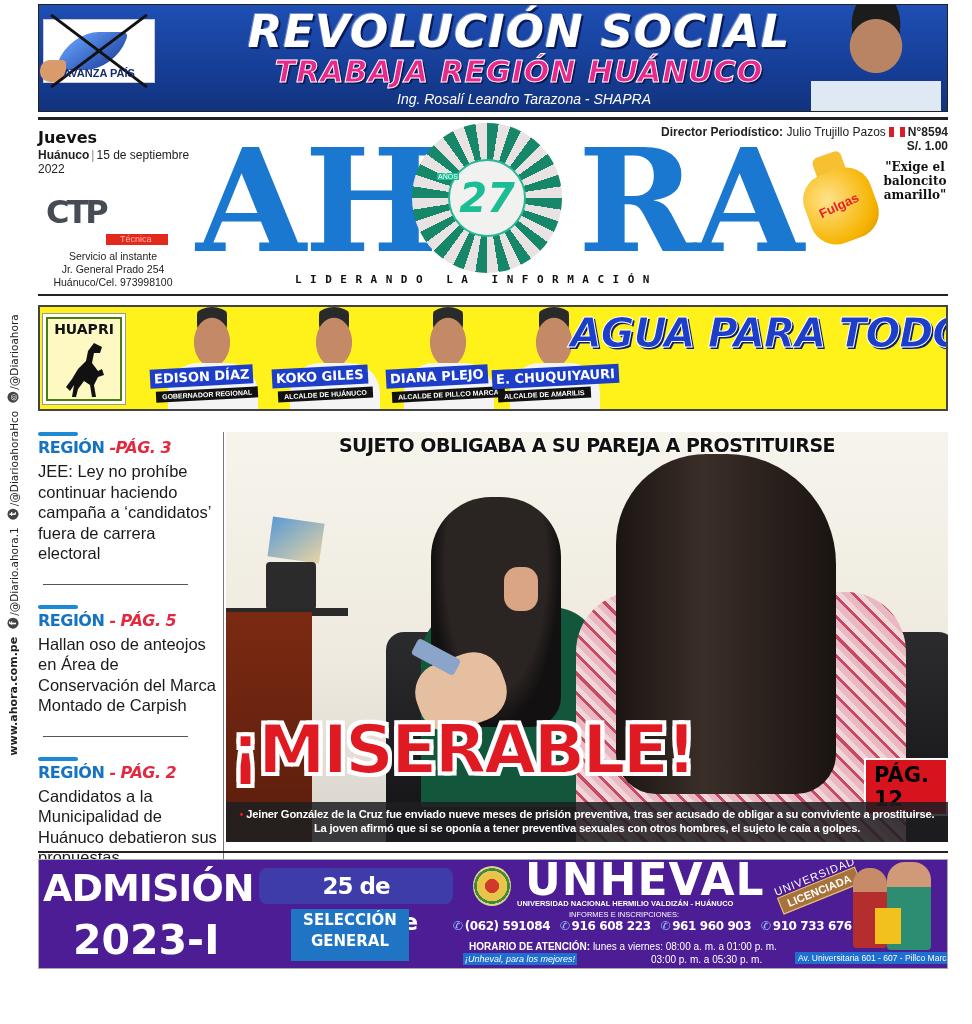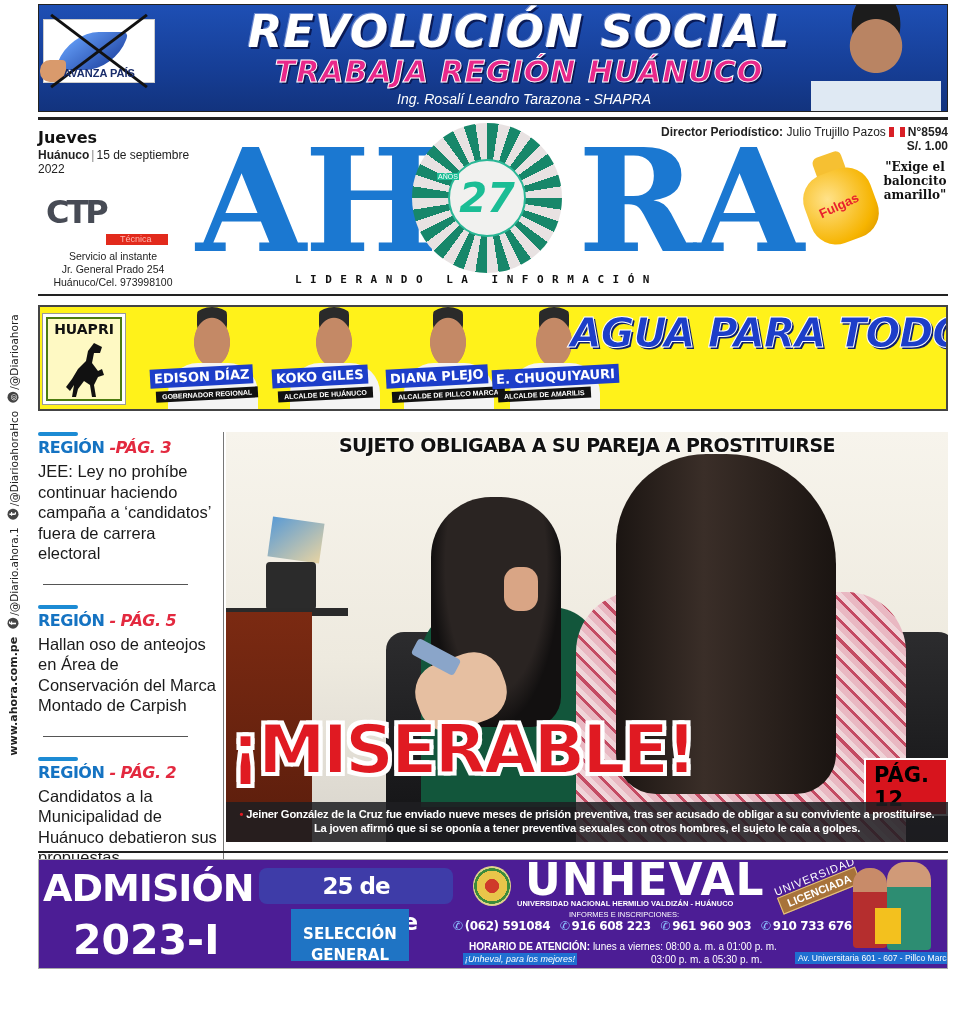--- a/index.html
+++ b/index.html
@@ -162,21 +162,21 @@
   .story .lede .dot { color: #e01a22; }
 
   
   .hr-bottom { position: absolute; left: 38px; top: 851px; width: 910px; height: 2px; background: #222; }
   .unheval { position: absolute; left: 38px; top: 859px; width: 910px; height: 110px; background: #4c1d95; border: 1px solid #aaa; overflow: hidden; color: #fff; }
   .adm { position: absolute; left: 4px; top: 6px; font-family: "DejaVu Sans", sans-serif; font-weight: bold; font-size: 38px; letter-spacing: -1px; }
   .adm-year { position: absolute; left: 34px; top: 56px; font-family: "DejaVu Sans", sans-serif; font-weight: bold; font-size: 41px; }
   .date-pill { position: absolute; left: 220px; top: 8px; width: 194px; height: 36px; background: #3e3ca8; border-radius: 8px;
     font-family: "DejaVu Sans", sans-serif; font-weight: bold; font-size: 23px; text-align: center; line-height: 36px; letter-spacing: -1px; }
   .sel-box { position: absolute; left: 252px; top: 49px; width: 118px; height: 52px; background: #1f74c4;
-    font-family: "DejaVu Sans", sans-serif; font-weight: bold; font-size: 15px; text-align: center; line-height: 21px; padding-top: 15px; }
+    font-family: "DejaVu Sans", sans-serif; font-weight: bold; font-size: 15px; text-align: center; line-height: 21px; padding-top: 1px; }
   .seal { position: absolute; left: 434px; top: 6px; width: 38px; height: 40px; border-radius: 50%;
     background: radial-gradient(circle, #cf3a2a 0 25%, #e8c54a 26% 55%, #3b8b3b 56% 64%, #e0d28a 65%); }
   .uname { position: absolute; left: 486px; top: -6px; font-family: "DejaVu Sans", sans-serif; font-weight: bold; font-size: 44px; letter-spacing: 1px; }
   .ufull { position: absolute; left: 478px; top: 39px; font-size: 7.5px; font-weight: bold; white-space: nowrap; }
   .uinfo { position: absolute; left: 530px; top: 50px; font-size: 7.5px; white-space: nowrap; }
   .phones { position: absolute; left: 414px; top: 59px; font-family: "DejaVu Sans", sans-serif; font-weight: bold; font-size: 12px; white-space: nowrap; letter-spacing: -0.4px; }
   .phones .ph { margin-right: 6px; }
   .phones .tel { color: #8cc0ff; margin-right: 2px; }
   .horario { position: absolute; left: 430px; top: 81px; font-size: 10px; white-space: nowrap; }
   .horario b { font-weight: bold; }

